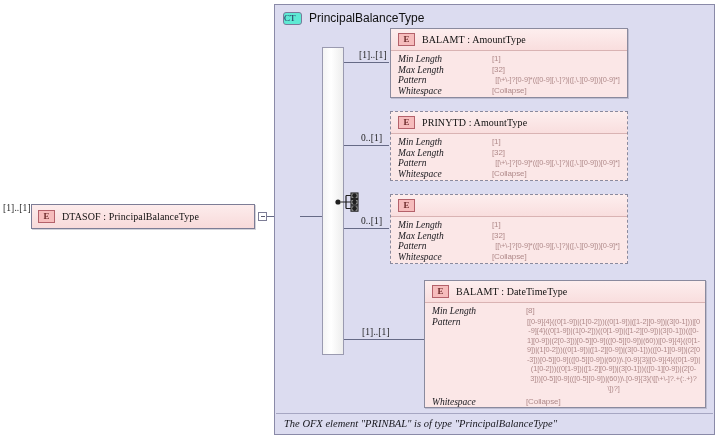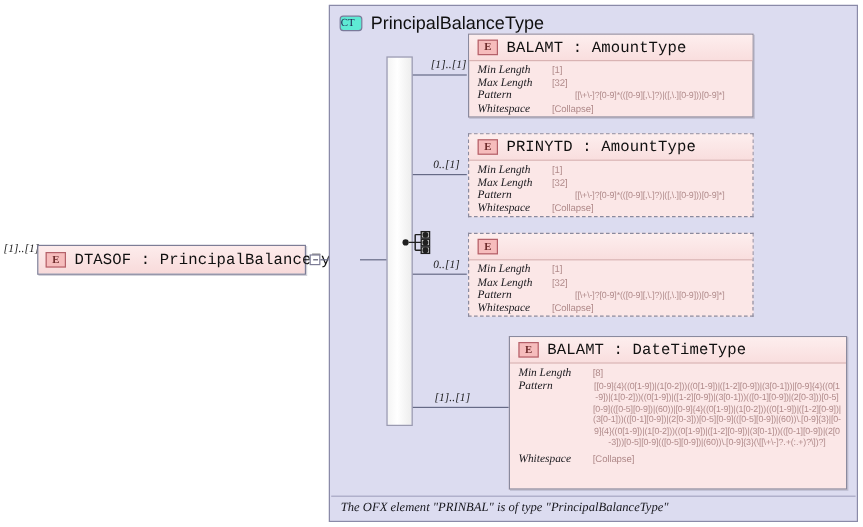--- a/index.html
+++ b/index.html
@@ -23,21 +23,20 @@
   .hline {
     position: absolute;
     height: 0;
     border-top: 1px solid #666a86;
   }
 
   
   .card {
     position: absolute;
     font-family: "Liberation Serif", serif;
-    font-style: italic;
     font-size: 9.5px;
     color: #1c1c1c;
     white-space: nowrap;
     letter-spacing: .1px;
   }
 
   
   .elem-box {
     position: absolute;
     box-sizing: border-box;
@@ -63,22 +62,22 @@
     background: #f6bcbc;
     color: #6d2b2b;
     font-family: "Liberation Serif", serif;
     font-size: 9px;
     font-weight: bold;
     line-height: 11px;
     text-align: center;
     margin-right: 7px;
   }
   .elem-title {
-    font-family: Liberation Mono, monospace;
-    font-size: 13px;
+    font-family: Liberation Serif, serif;
+    font-size: 10px;
     color: #101010;
     white-space: nowrap;
     letter-spacing: .1px;
   }
 
   
   .collapse-box {
     position: absolute;
     width: 9px;
     height: 9px;
@@ -120,21 +119,21 @@
     color: #1d1d4d;
     font-family: "Liberation Serif", serif;
     font-size: 9px;
     font-weight: normal;
     line-height: 11px;
     text-align: left;
     margin-right: 7px;
   }
   .ct-title {
     font-family: "Liberation Sans", sans-serif;
-    font-size: 15px;
+    font-size: 12px;
     color: #101010;
     white-space: nowrap;
   }
   .ct-footer {
     position: absolute;
     box-sizing: border-box;
     left: 1px;
     right: 1px;
     bottom: 1px;
     height: 20px;
@@ -186,20 +185,21 @@
   }
   .detail .dbody {
     position: relative;
     padding: 3px 0 3px 0;
   }
   .prow {
     display: flex;
     align-items: flex-start;
     line-height: 10.5px;
     padding: 0 4px 0 7px;
+    gap: 32px;
   }
   .pname {
     flex: 0 0 62px;
     font-family: "Liberation Serif", serif;
     font-style: italic;
     font-size: 9.5px;
     color: #17171c;
     white-space: nowrap;
   }
   .pval {

